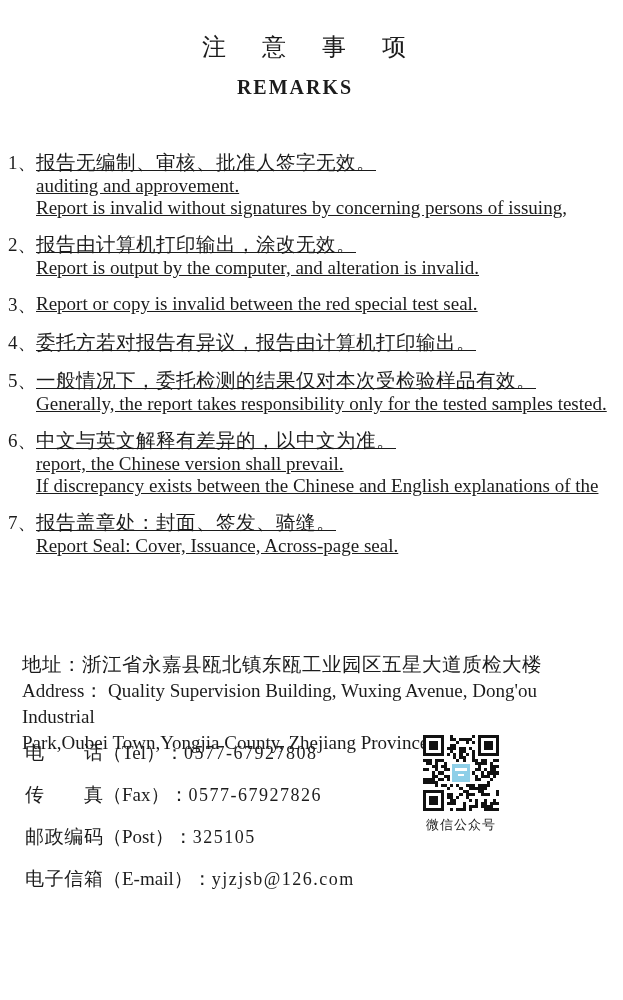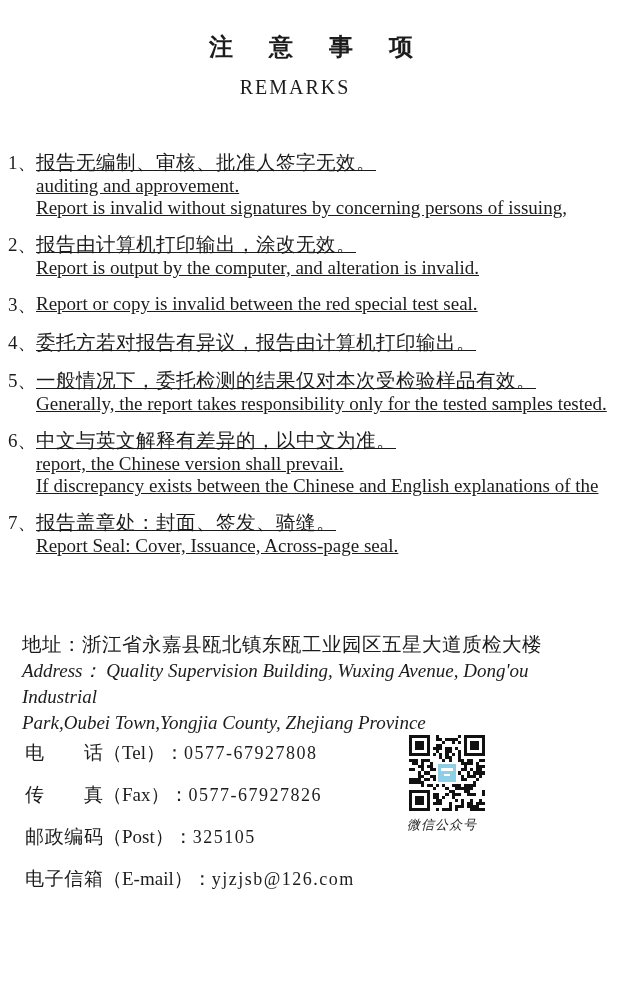--- a/index.html
+++ b/index.html
@@ -7,56 +7,56 @@
     width:623px;height:1000px;background:#ffffff;
     font-family:"Liberation Serif","DejaVu Serif",serif;
     color:#1c1c1c;
     position:relative;
     -webkit-font-smoothing:antialiased;
   }
   .page{position:absolute;inset:0;width:623px;height:1000px;background:#fff;overflow:hidden;}
 
   
   .title-zh{
-    position:absolute;top:31px;left:16px;width:590px;
-    text-align:center;font-size:24px;font-weight:700;
+    position:absolute;top:31px;left:9px;width:590px;
+    text-align:center;font-size:24px;font-weight:400;
     letter-spacing:36px;padding-left:36px;box-sizing:border-box;
     white-space:nowrap;
   }
   .title-en{
     position:absolute;top:76px;left:0;width:590px;
-    text-align:center;font-size:20px;font-weight:normal;letter-spacing:2px;
+    text-align:center;font-size:20px;font-weight:bold;letter-spacing:2px;
   }
 
   
   .remarks-list{position:absolute;top:151px;left:8px;right:10px;}
   .remark-item{display:flex;margin-bottom:14px;}
   .remark-num{flex:none;width:28px;font-size:19px;line-height:24px;}
   .remark-body{flex:1;text-decoration:underline;}
   .line-zh{font-size:19.5px;line-height:24px;letter-spacing:0.5px;}
   .line-en{font-size:19px;line-height:22px;}
 
   
-  .address-block{position:absolute;top:631px;left:22px;width:580px;}
+  .address-block{position:absolute;top:651px;left:22px;width:580px;}
   .address-zh{font-size:19.5px;line-height:27px;letter-spacing:0.5px;}
-  .address-en{font-size:19px;line-height:26px;font-style:italic;}
+  .address-en{font-size:19px;line-height:26px;}
 
   
   .contact-section{position:absolute;top:740px;left:25px;width:390px;}
   .contact-row{height:20px;margin-bottom:22px;white-space:nowrap;font-size:19px;}
   .cn-label{
     display:inline-block;width:78px;
     text-align:justify;text-align-last:justify;
     font-size:19px;vertical-align:bottom;
   }
   .paren-label{font-size:19px;}
   .contact-value{font-size:18px;letter-spacing:1.5px;}
 
   
-  .qr-block{position:absolute;top:735px;left:407px;width:80px;font-style:italic;}
+  .qr-block{position:absolute;top:735px;left:421px;width:80px;text-align:center;}
   .qr-frame{width:76px;height:76px;margin:0 auto;}
   .qr-frame svg{display:block;width:76px;height:76px;}
   .qr-label{margin-top:5px;font-size:13px;letter-spacing:1px;color:#222;white-space:nowrap;}
 </style>
 </head>
 <body>
 
 <div class="page">
 
   <div class="title-zh">注意事项</div>

